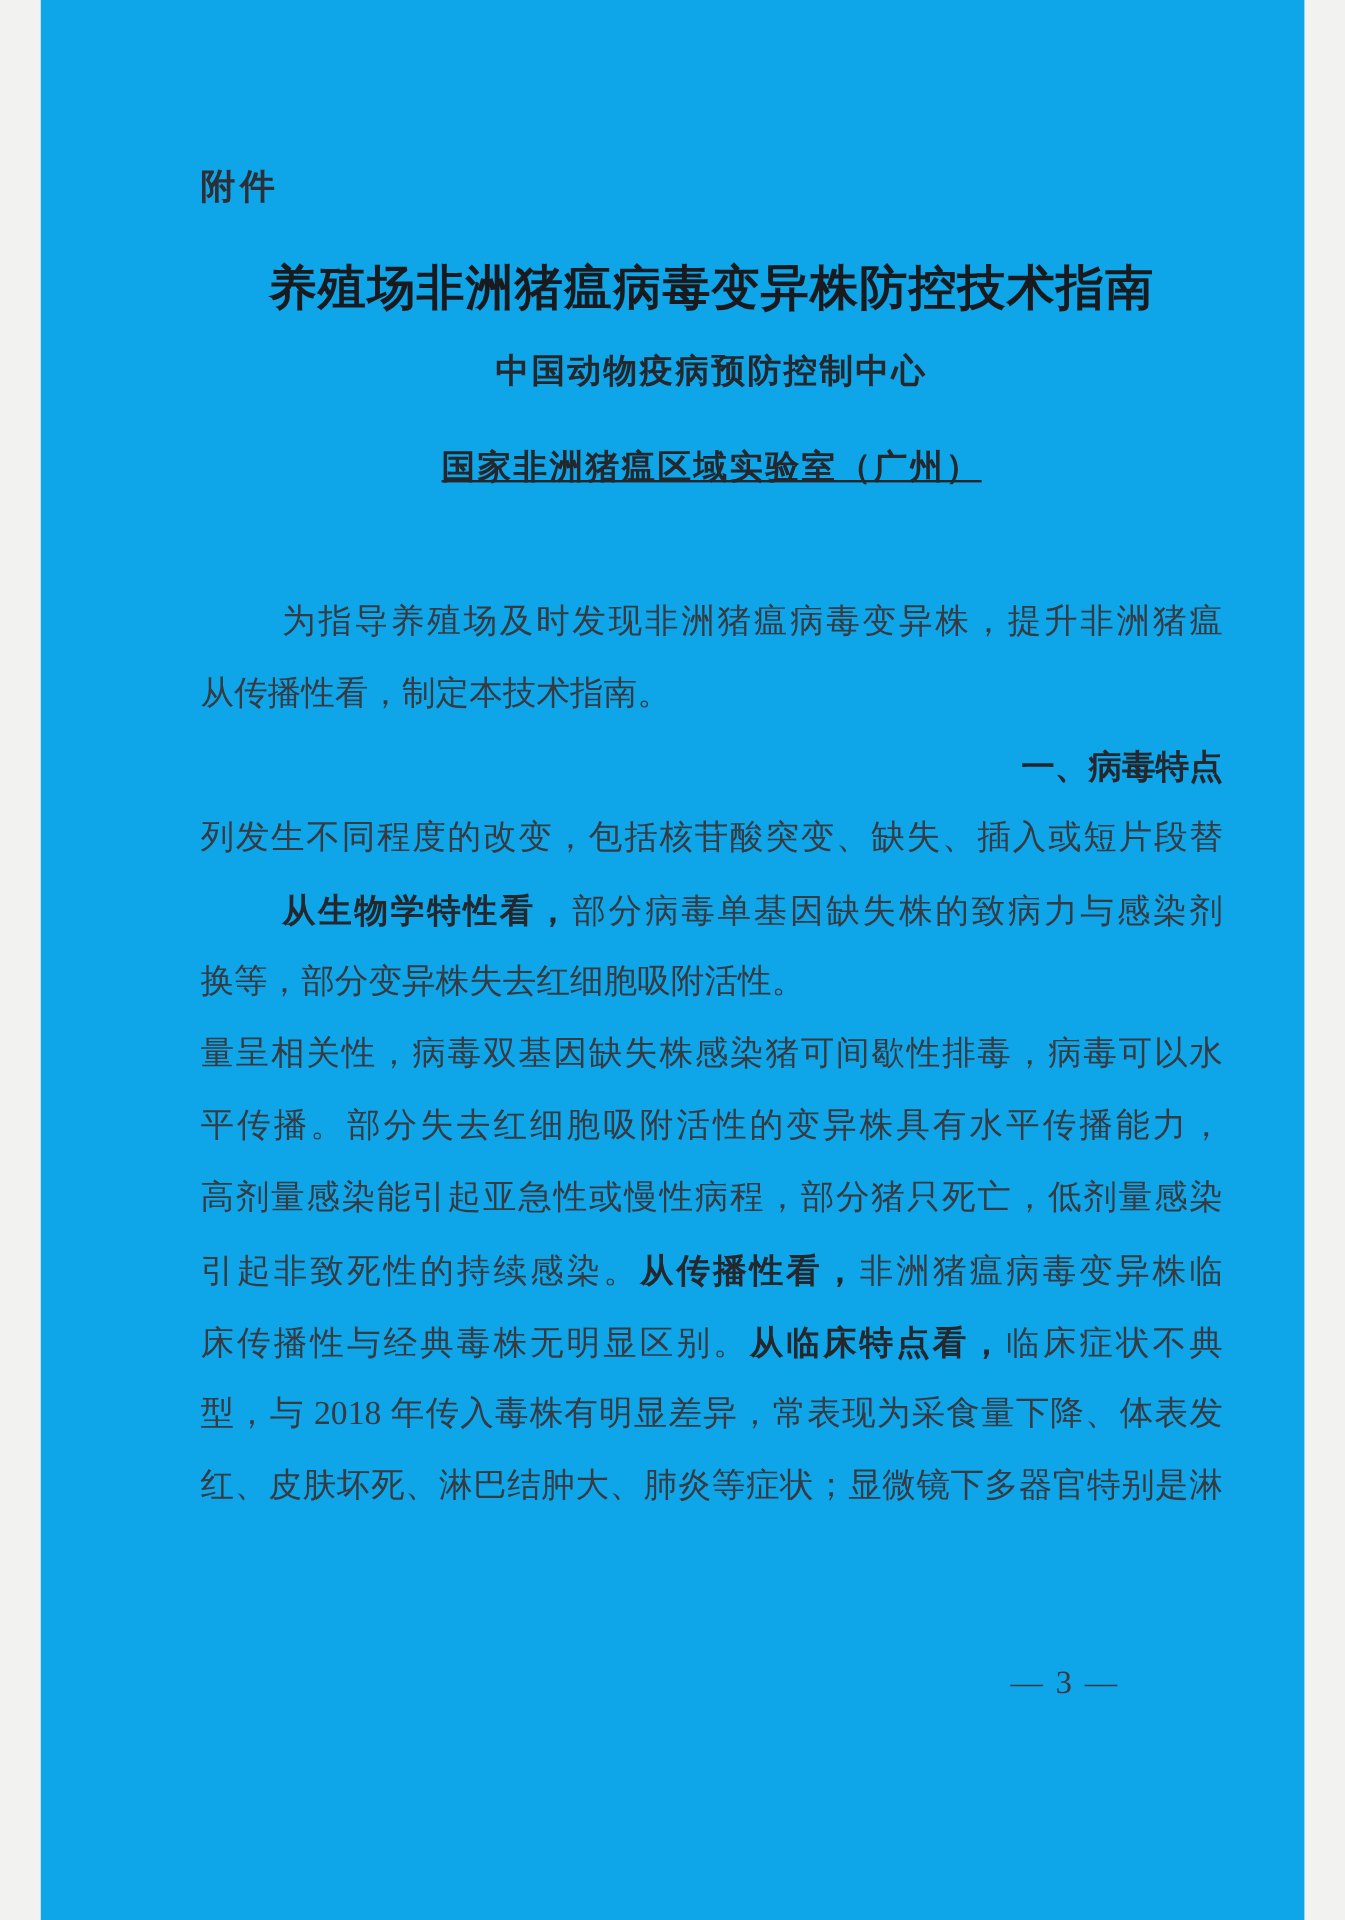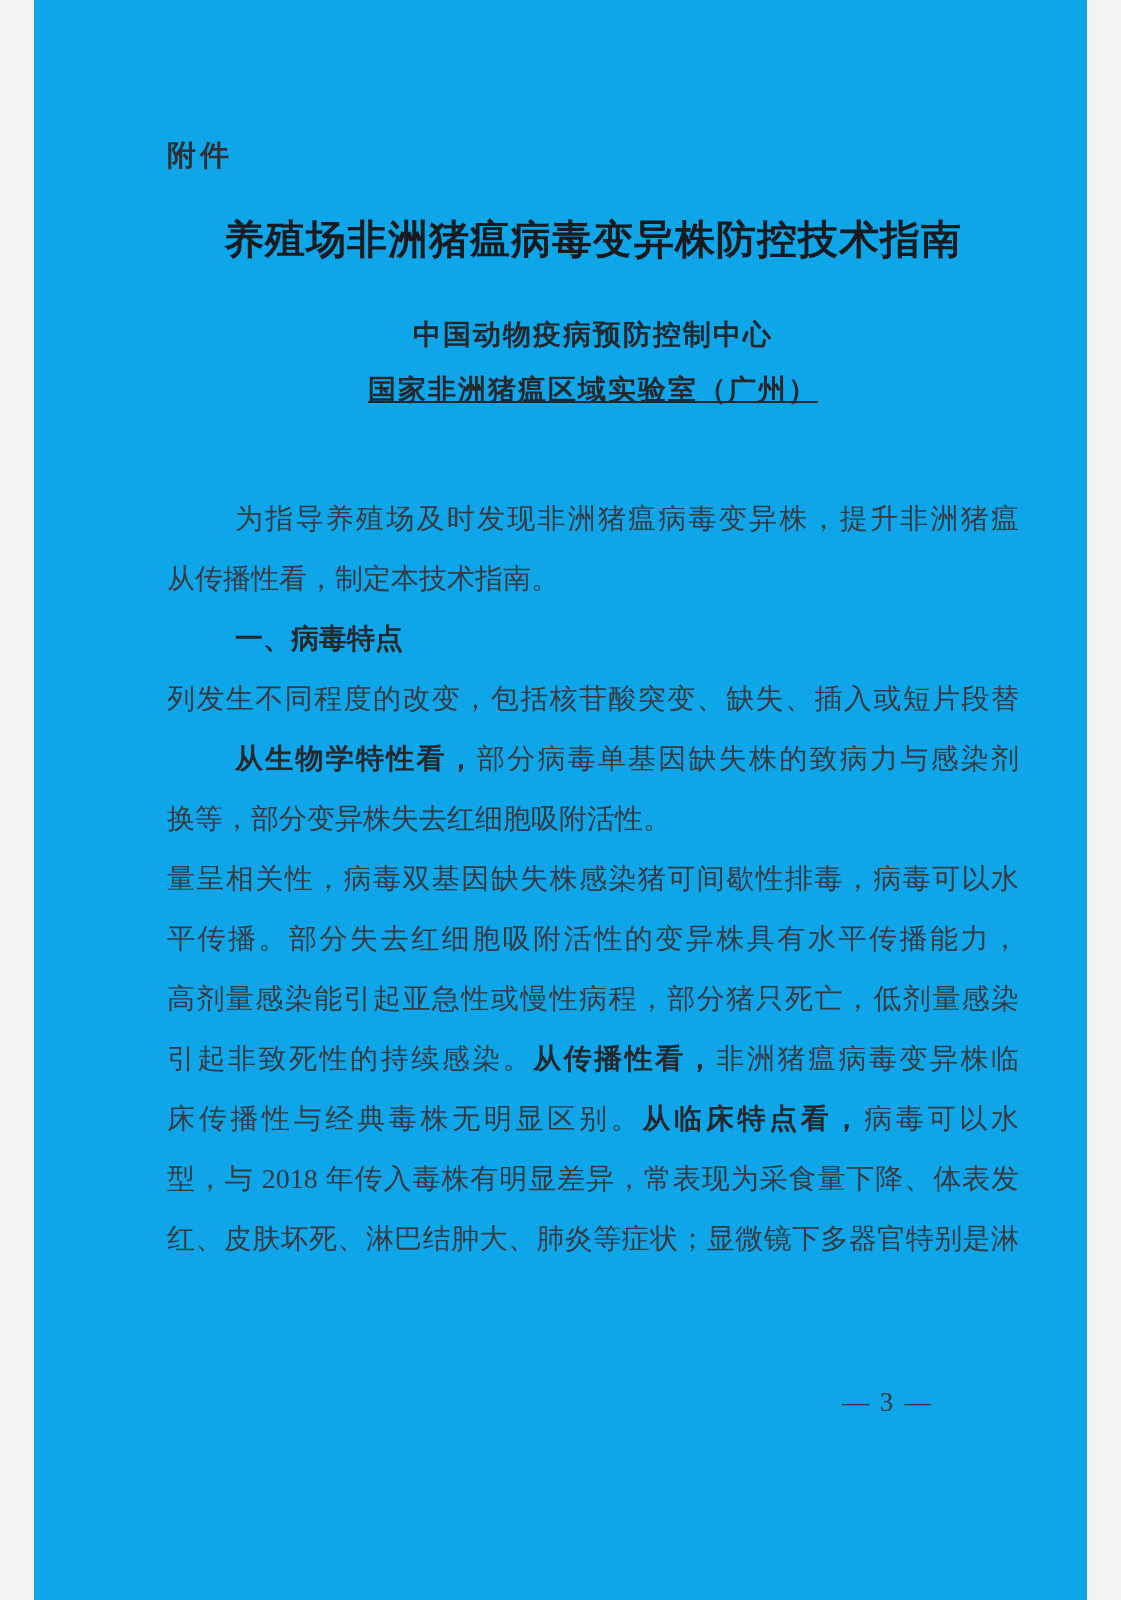--- a/index.html
+++ b/index.html
@@ -44,41 +44,42 @@
     position: absolute;
     left: 133px;
     width: 852px;
     text-align: center;
     font-size: 28px;
     line-height: 40px;
     font-weight: 600;
     letter-spacing: 2px;
     color: #24272c;
   }
-  .org-1 { top: 315px; }
+  .org-1 { top: 290px; }
   .org-2 { top: 370px; text-decoration: underline; }
   .body-lines {
     position: absolute;
     left: 133px;
     top: 489px;
     width: 852px;
     font-size: 28px;
   }
   .line {
     height: 60px;
     line-height: 60px;
     white-space: nowrap;
   }
   .line.justify {
     white-space: normal;
     text-align: justify;
     text-align-last: justify;
   }
   .line.indent {
     text-indent: 68px;
+    text-align: right;
   }
   .line .seg { font-weight: 400; }
   .line .seg.b {
     font-weight: 700;
     font-family: "Liberation Sans", "DejaVu Sans", sans-serif;
     color: #24272c;
   }
   .line.heading .seg {
     font-weight: 700;
     font-family: "Liberation Sans", "DejaVu Sans", sans-serif;
@@ -121,19 +122,19 @@
       <div class="line indent justify"><span class="seg">为指导养殖场及时发现非洲猪瘟病毒变异株，提升非洲猪瘟</span></div>
       <div class="line"><span class="seg">从传播性看，制定本技术指南。</span></div>
       <div class="line indent heading"><span class="seg b">一、病毒特点</span></div>
       <div class="line justify"><span class="seg">列发生不同程度的改变，包括核苷酸突变、缺失、插入或短片段替</span></div>
       <div class="line indent justify"><span class="seg b">从生物学特性看，</span><span class="seg">部分病毒单基因缺失株的致病力与感染剂</span></div>
       <div class="line"><span class="seg">换等，部分变异株失去红细胞吸附活性。</span></div>
       <div class="line justify"><span class="seg">量呈相关性，病毒双基因缺失株感染猪可间歇性排毒，病毒可以水</span></div>
       <div class="line justify"><span class="seg">平传播。部分失去红细胞吸附活性的变异株具有水平传播能力，</span></div>
       <div class="line justify"><span class="seg">高剂量感染能引起亚急性或慢性病程，部分猪只死亡，低剂量感染</span></div>
       <div class="line justify"><span class="seg">引起非致死性的持续感染。</span><span class="seg b">从传播性看，</span><span class="seg">非洲猪瘟病毒变异株临</span></div>
-      <div class="line justify"><span class="seg">床传播性与经典毒株无明显区别。</span><span class="seg b">从临床特点看，</span><span class="seg">病毒可以水</span></div>
+      <div class="line justify"><span class="seg">床传播性与经典毒株无明显区别。</span><span class="seg b">从临床特点看，</span><span class="seg">临床症状不典</span></div>
       <div class="line justify"><span class="seg">型，与 2018 年传入毒株有明显差异，常表现为采食量下降、体表发</span></div>
       <div class="line justify"><span class="seg">红、皮肤坏死、淋巴结肿大、肺炎等症状；显微镜下多器官特别是淋</span></div>
     </div>
 
   <div class="page-number">— 3 —</div>
 </div>
 
 </body></html>

